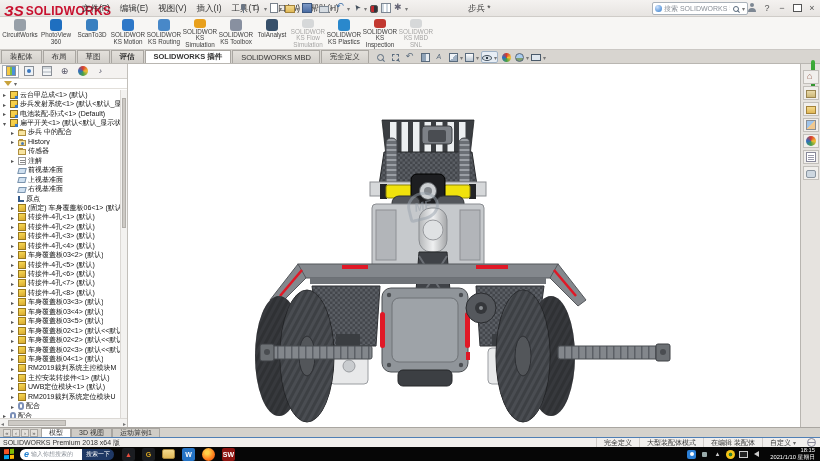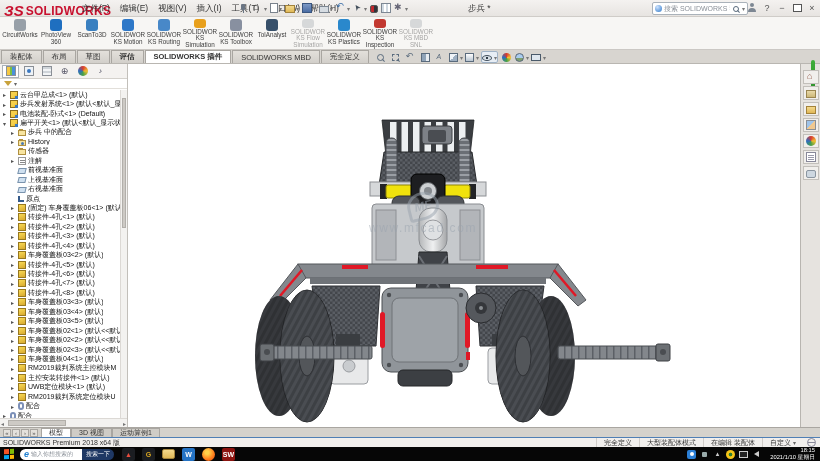--- a/index.html
+++ b/index.html
@@ -524,21 +524,20 @@
 
         <circle cx="351" cy="244" r="15" fill="#55585d" stroke="#2b2d30"></circle>
         <circle cx="351" cy="244" r="6" fill="#35373b"></circle>
         <circle cx="351" cy="244" r="2" fill="#8a8e92"></circle>
       </svg>
 
       <div id="watermark">
         <div class="wm-row">
           <span class="wm-logo">MF</span>
         </div>
-        <div class="wm-url">www.mfcad.com</div>
       </div>
 
       <svg id="triad" width="30" height="28" viewBox="0 0 30 28">
         <line x1="22" y1="22" x2="22" y2="6" stroke="#2e8f2c" stroke-width="2"></line>
         <path d="M22,2 L19.5,8 L24.5,8 Z" fill="#2e8f2c"></path>
         <line x1="22" y1="22" x2="8" y2="22" stroke="#2a4fd0" stroke-width="2"></line>
         <path d="M4,22 L10,19.5 L10,24.5 Z" fill="#2a4fd0"></path>
         <circle cx="22" cy="22" r="2.4" fill="#c01818"></circle>
         <text x="25" y="6" font-size="5" fill="#2e8f2c"><tspan>Y</tspan></text>
         <text x="1" y="19" font-size="5" fill="#2a4fd0"><tspan>Z</tspan></text>

